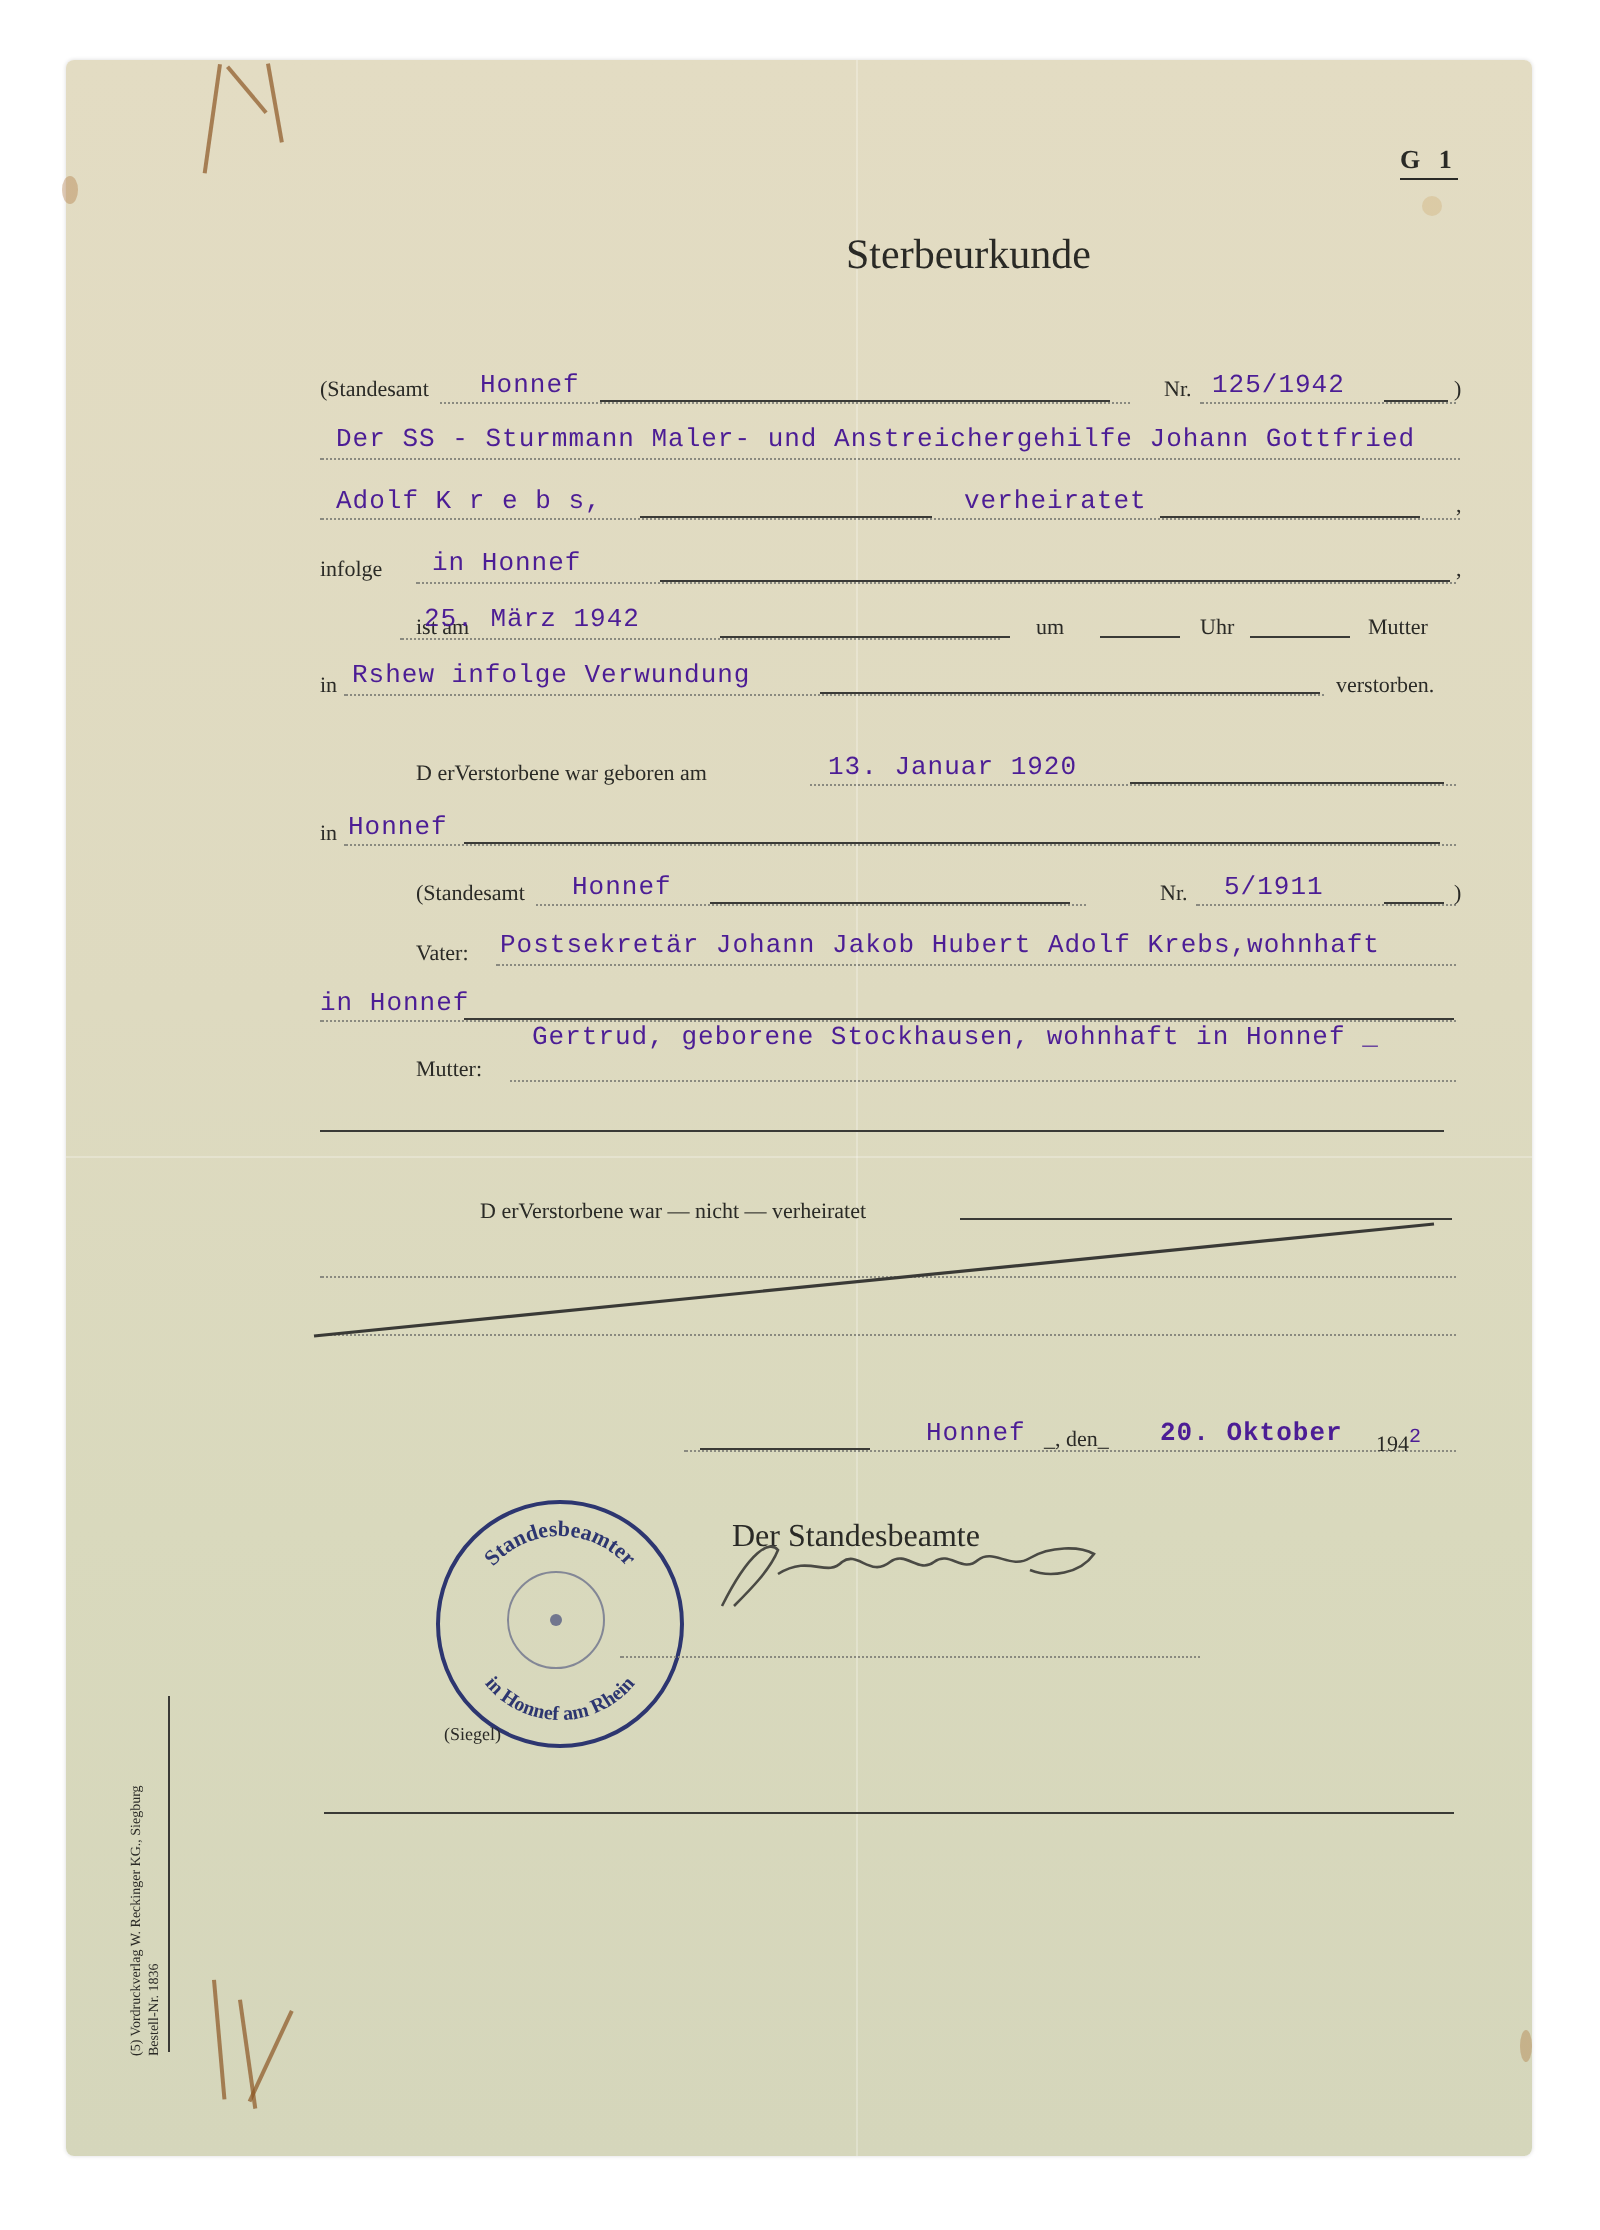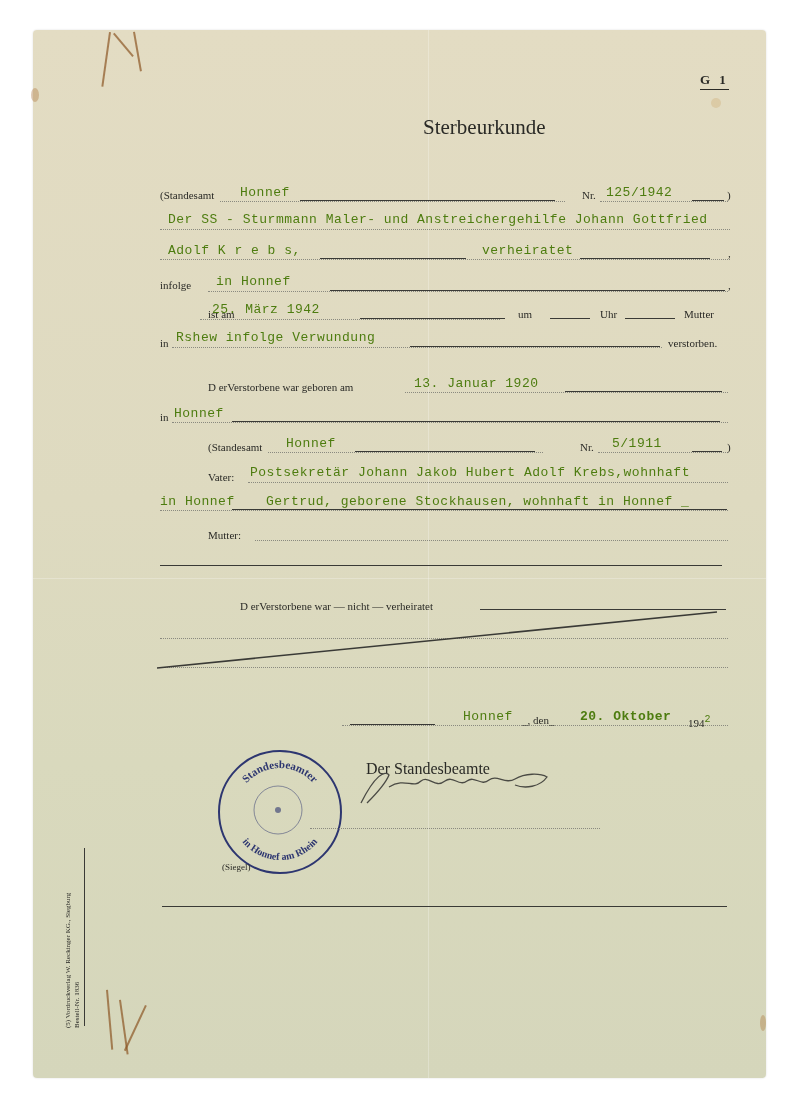--- a/index.html
+++ b/index.html
@@ -4,21 +4,21 @@
 <style>
   html,body{margin:0;padding:0;}
   body{width:800px;height:1115px;background:#ffffff;position:relative;overflow:hidden;}
   .paper{position:absolute;left:33px;top:30px;width:733px;height:1048px;
     background:linear-gradient(180deg,#e3dcc3 0%,#dedac0 45%,#d9d9bd 70%,#d5d6bb 100%);
     border-radius:4px;box-shadow:0 0 2px rgba(0,0,0,0.15);}
   .fold-v{position:absolute;left:395px;top:0;width:1px;height:100%;background:rgba(255,255,255,0.25);}
   .fold-h{position:absolute;left:0;top:548px;width:100%;height:1px;background:rgba(255,255,255,0.25);}
   .abs{position:absolute;}
   .serif{font-family:"Liberation Serif","DejaVu Serif",serif;color:#2a2a26;}
-  .mono{font-family:"Liberation Mono","DejaVu Sans Mono",monospace;color:#4d7c0f;letter-spacing:0.5px;}
+  .mono{font-family:"Liberation Mono","DejaVu Sans Mono",monospace;color:#4c1d95;letter-spacing:0.5px;}
   .lbl{font-size:11px;}
   .tw{font-size:13px;}
   .dot{position:absolute;border-bottom:1px dotted #8a8a80;height:0;}
   .solid{position:absolute;height:0;border-bottom:1.4px solid #3a3a36;}
   .title{font-size:21px;}
   .g1{font-size:13px;font-weight:bold;border-bottom:1.5px solid #2a2a26;padding-bottom:1px;letter-spacing:3px;}
   .stain{position:absolute;border-radius:50%;background:rgba(170,110,50,0.35);}
   .stroke{position:absolute;width:2px;background:rgba(140,85,35,0.7);transform-origin:top left;}
   .seal{position:absolute;left:218px;top:750px;width:120px;height:120px;border:2.5px solid #2d3670;border-radius:50%;}
   .vert{position:absolute;transform:rotate(-90deg);transform-origin:left top;font-size:7px;white-space:nowrap;}
@@ -109,21 +109,21 @@
 
 <div class="abs serif lbl" style="left:208px;top:471px;">Vater:</div>
 <div class="dot" style="left:248px;top:482px;width:480px;"></div>
 <div class="abs mono tw" style="left:250px;top:465px;">Postsekretär Johann Jakob Hubert Adolf Krebs,wohnhaft</div>
 <div class="dot" style="left:160px;top:510px;width:568px;"></div>
 <div class="abs mono tw" style="left:160px;top:494px;">in Honnef</div>
 <div class="solid" style="left:232px;top:509px;width:495px;"></div>
 
 <div class="abs serif lbl" style="left:208px;top:529px;">Mutter:</div>
 <div class="dot" style="left:255px;top:540px;width:473px;"></div>
-<div class="abs mono tw" style="left:266px;top:494px;">Gertrud, geborene Stockhausen, wohnhaft in Honnef _</div>
+<div class="abs mono tw" style="left:266px;top:511px;">Gertrud, geborene Stockhausen, wohnhaft in Honnef _</div>
 <div class="solid" style="left:160px;top:565px;width:562px;"></div>
 
 <div class="abs serif lbl" style="left:208px;top:600px;margin-left:32px;"><span>D er</span><span>Verstorbene war — nicht — verheiratet</span></div>
 <div class="solid" style="left:480px;top:609px;width:246px;"></div>
 <div class="dot" style="left:160px;top:638px;width:568px;"></div>
 <div class="dot" style="left:160px;top:667px;width:568px;"></div>
 <svg class="abs" style="left:155px;top:605px;" width="575" height="70">
   <line x1="2" y1="63" x2="562" y2="7" stroke="#3a3a36" stroke-width="1.6"></line>
 </svg>
 

